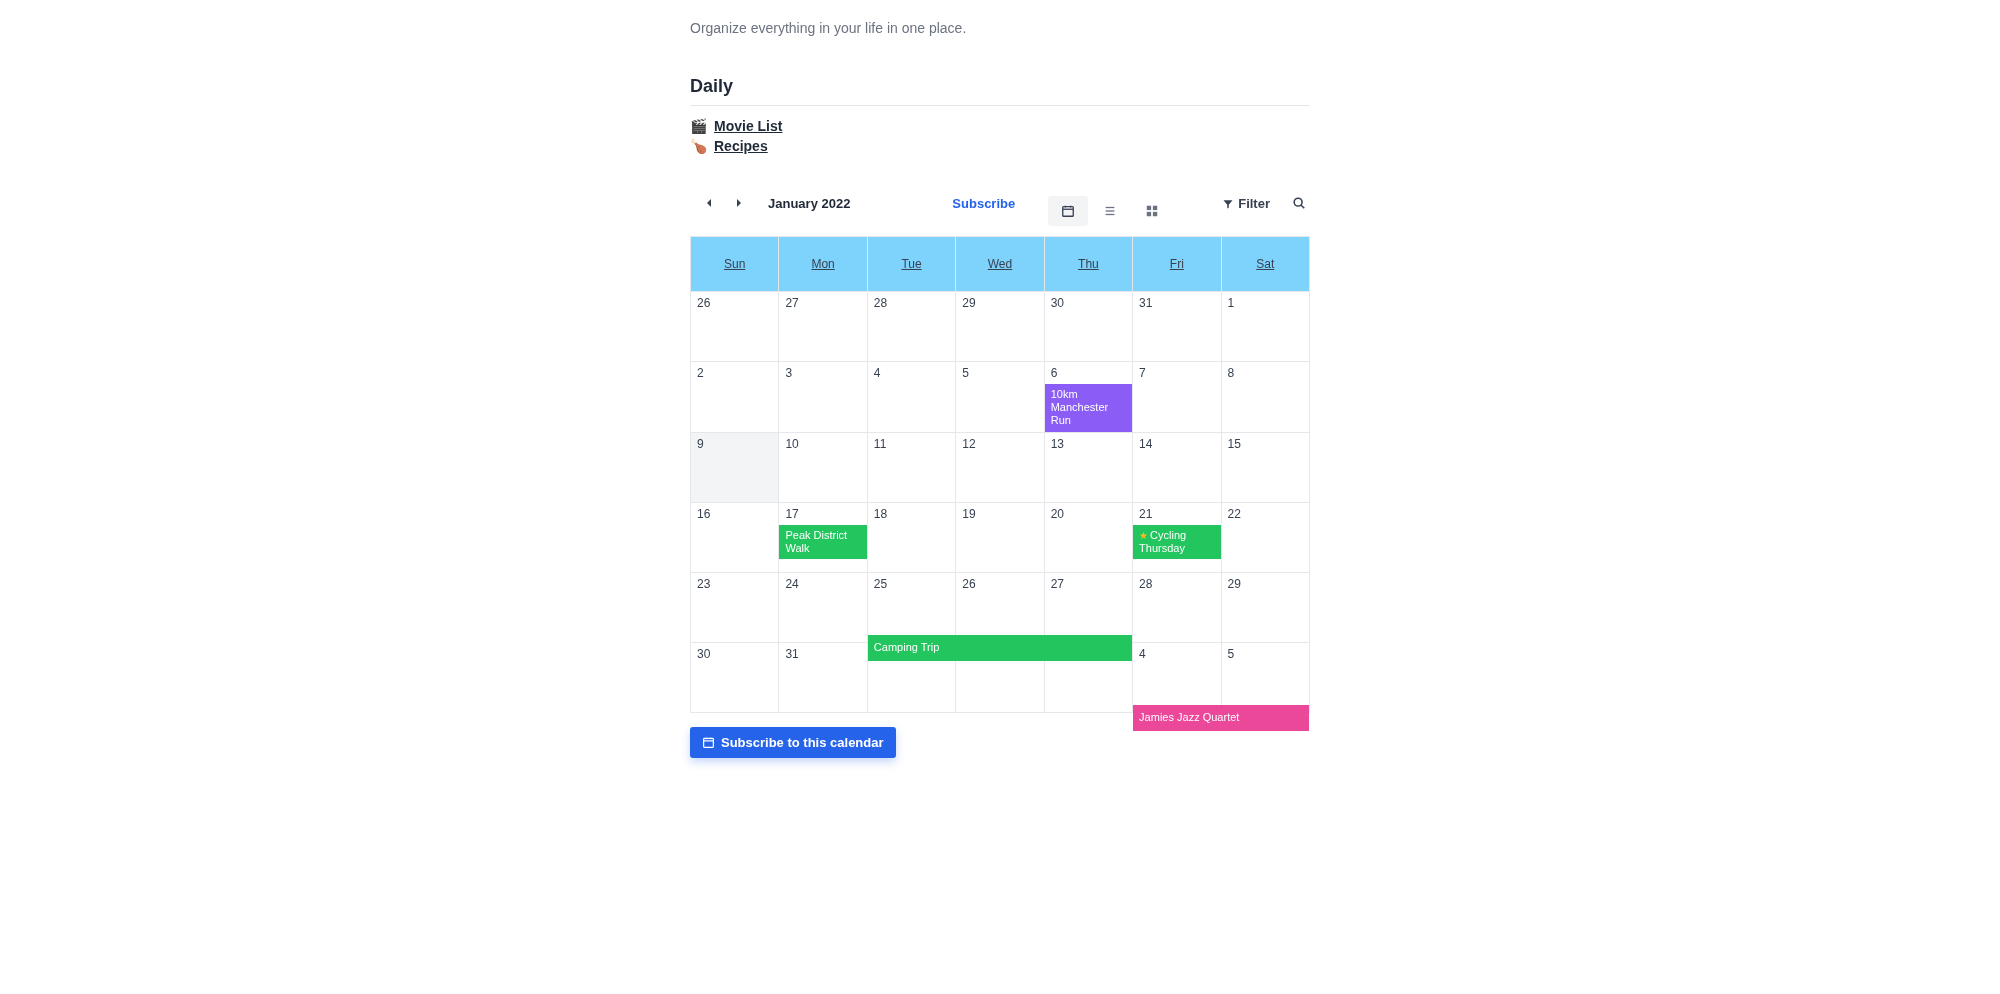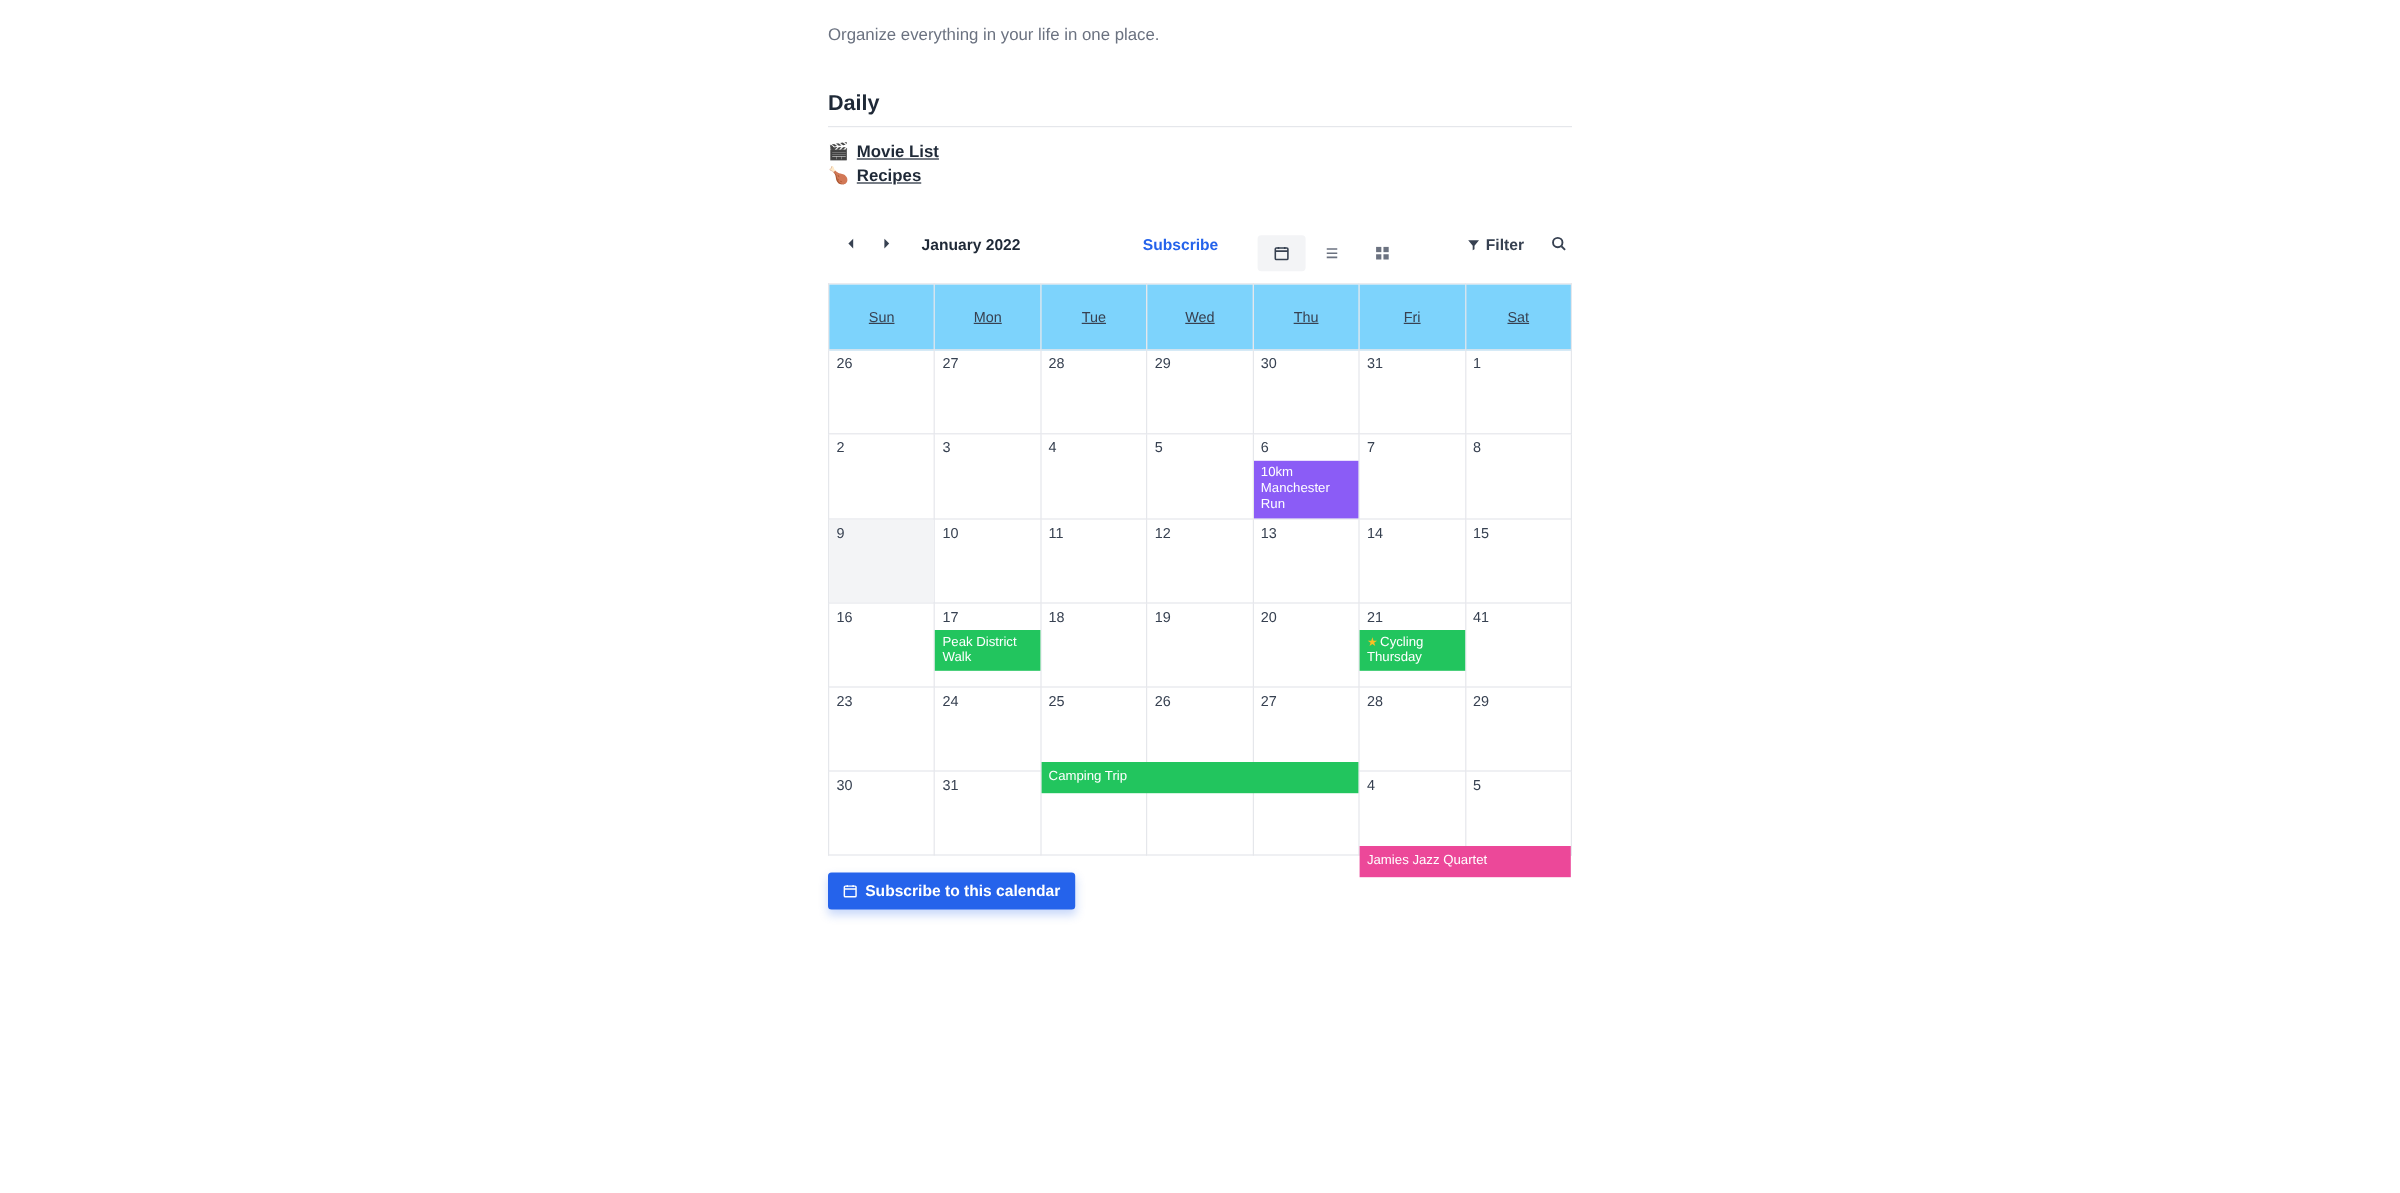--- a/index.html
+++ b/index.html
@@ -374,21 +374,21 @@
             <span class="day-num">19</span>
           </td>
           <td class="day-cell">
             <span class="day-num">20</span>
           </td>
           <td class="day-cell">
             <span class="day-num">21</span>
             <div class="event green"><span class="star">★</span>Cycling Thursday</div>
           </td>
           <td class="day-cell">
-            <span class="day-num">41</span>
+            <span class="day-num">22</span>
           </td>
         </tr>
         <tr>
           <td class="day-cell">
             <span class="day-num">23</span>
           </td>
           <td class="day-cell">
             <span class="day-num">24</span>
           </td>
           <td class="day-cell">

